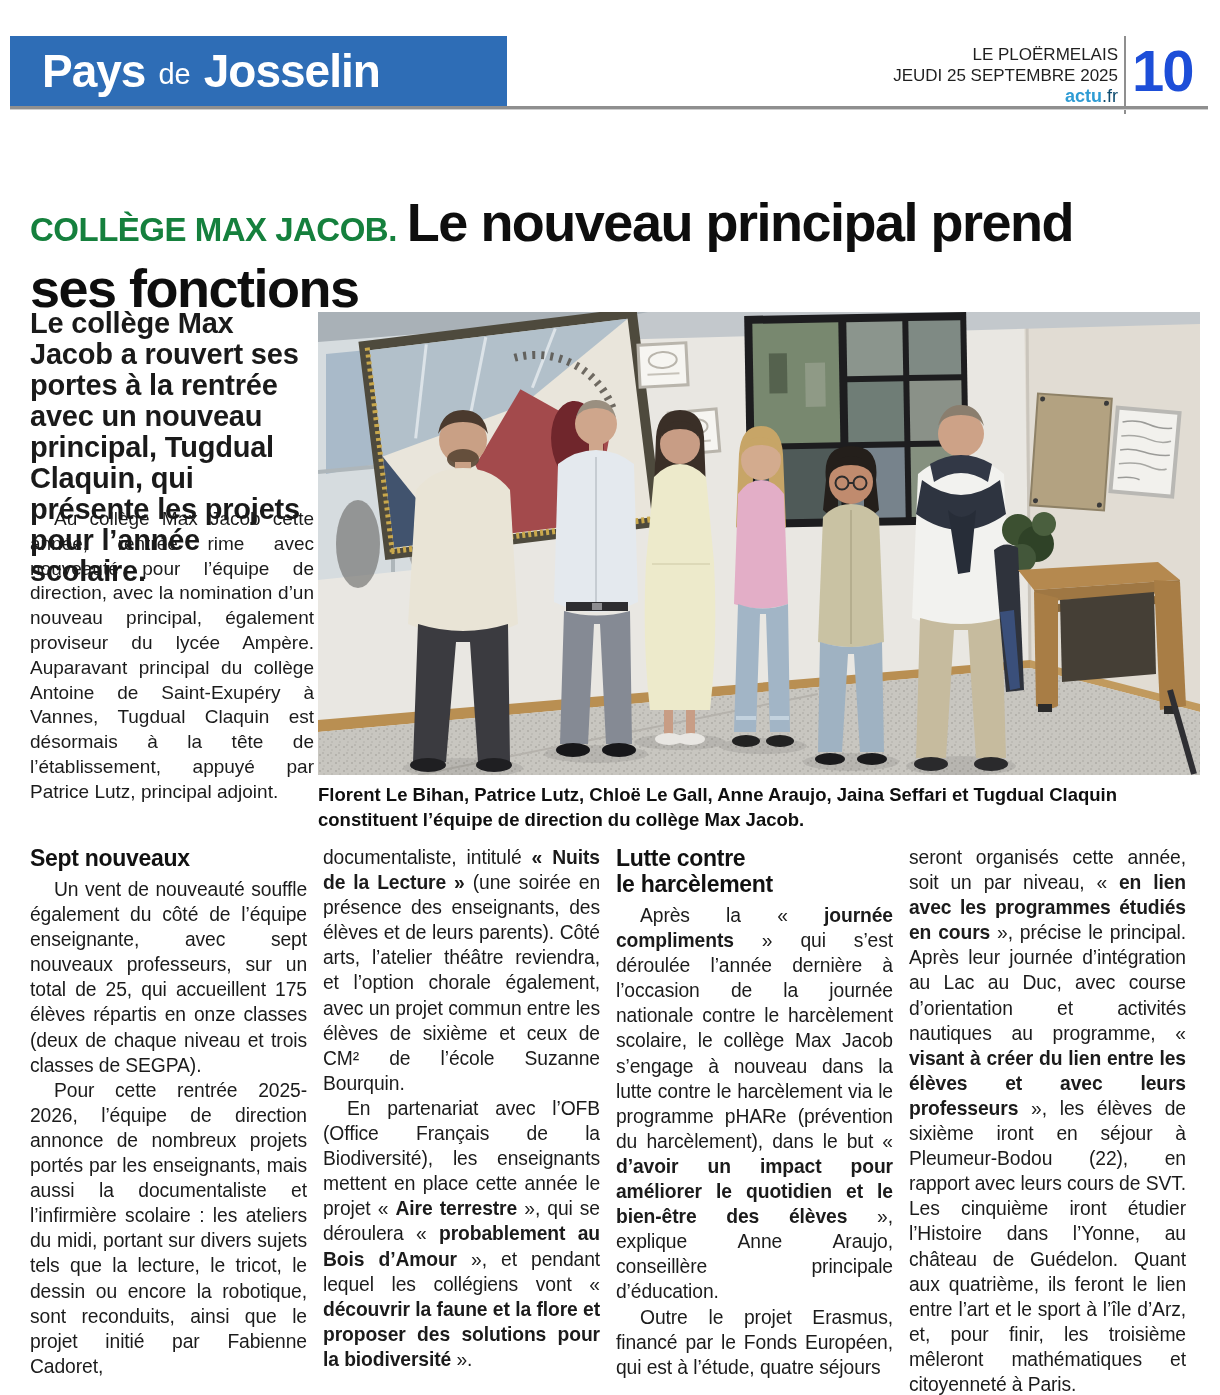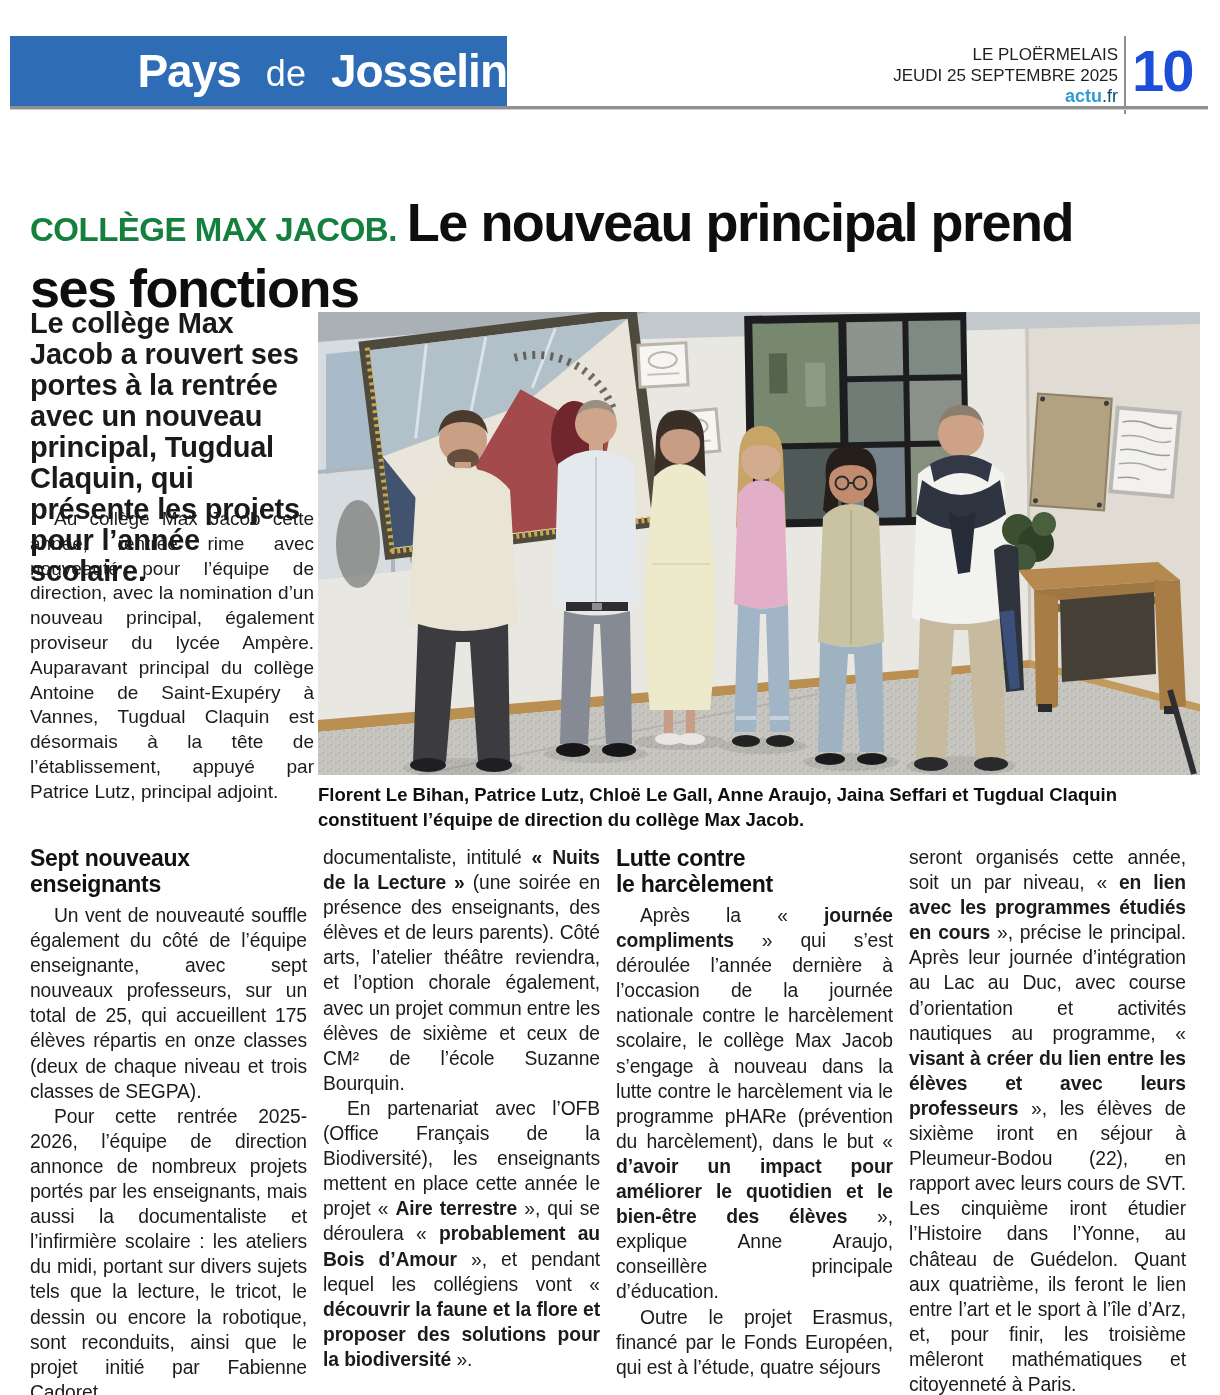--- a/index.html
+++ b/index.html
@@ -1,23 +1,23 @@
 <!DOCTYPE html>
 <html lang="fr"><head>
 <meta charset="utf-8">
 <style>
   html,body{margin:0;padding:0;background:#ffffff;}
   body{width:1220px;height:1395px;overflow:hidden;font-family:"Liberation Sans",sans-serif;color:#1b1b1b;}
   #page{position:relative;width:1220px;height:1395px;background:#fff;}
 
   
   .banner{position:absolute;left:10px;top:36px;width:497px;height:70px;background:#2e6db6;
-          display:flex;align-items:center;padding-left:32px;box-sizing:border-box;color:#fff;white-space:nowrap;justify-content:flex-end;}
+          display:flex;align-items:center;padding-left:32px;box-sizing:border-box;color:#fff;white-space:nowrap;}
   .banner .b1,.banner .b2{font-size:46px;font-weight:bold;letter-spacing:-1px;}
-  .banner .mid{font-size:36px;font-weight:normal;margin:6px 25px 0;}
+  .banner .mid{font-size:29px;font-weight:normal;margin:6px 13px 0;}
   .mast-info{position:absolute;right:102px;top:44px;text-align:right;font-size:17px;line-height:21px;color:#1f1f1f;}
   .mast-info .site{font-size:18px;}
   .mast-info .site .actu{color:#2f9cd4;font-weight:bold;}
   .mast-info .site .fr{color:#0c4a6e;}
   .vline{position:absolute;left:1124px;top:36px;width:2px;height:78px;background:#8f8f8f;}
   .pageno{position:absolute;left:1132px;top:40px;font-size:58px;font-weight:bold;color:#1d4ed8;letter-spacing:-2px;line-height:62px;}
   .hrule{position:absolute;left:10px;top:106px;width:1198px;height:3px;background:#8f8f8f;border-bottom:1px solid #cfcfcf;}
 
   
   .headline{position:absolute;left:30px;top:172px;width:1170px;font-weight:bold;line-height:58px;color:#0e0e0e;}
@@ -264,21 +264,20 @@
     </svg>
   </div>
 
   <div class="caption">Florent Le Bihan, Patrice Lutz, Chloë Le Gall, Anne Araujo, Jaina Seffari et Tugdual Claquin constituent l’équipe de direction du collège Max Jacob.</div>
 
   <div class="cols">
 
     <div class="col">
       <h3 class="col-heading">
           <span class="hl">Sept nouveaux</span>
-          <span class="hl">enseignants</span>
         </h3>
       <p class="indent">Un vent de nouveauté souffle également du côté de l’équipe enseignante, avec sept nouveaux professeurs, sur un total de 25, qui accueillent 175 élèves répartis en onze classes (deux de chaque niveau et trois classes de SEGPA).</p>
       <p class="indent">Pour cette rentrée 2025-2026, l’équipe de direction annonce de nombreux projets portés par les enseignants, mais aussi la documentaliste et l’infirmière scolaire : les ateliers du midi, portant sur divers sujets tels que la lecture, le tricot, le dessin ou encore la robotique, sont reconduits, ainsi que le projet initié par Fabienne Cadoret,</p>
     </div>
 
     <div class="col">
       <p><span>documentaliste, intitulé </span><b>« Nuits de la Lecture »</b><span> (une soirée en présence des enseignants, des élèves et de leurs parents). Côté arts, l’atelier théâtre reviendra, et l’option chorale également, avec un projet commun entre les élèves de sixième et ceux de CM² de l’école Suzanne Bourquin.</span></p>
       <p class="indent"><span>En partenariat avec l’OFB (Office Français de la Biodiversité), les enseignants mettent en place cette année le projet « </span><b>Aire terrestre</b><span> », qui se déroulera « </span><b>probablement au Bois d’Amour</b><span> », et pendant lequel les collégiens vont « </span><b>découvrir la faune et la flore et proposer des solutions pour la biodiversité</b><span> ».</span></p>
     </div>
 

